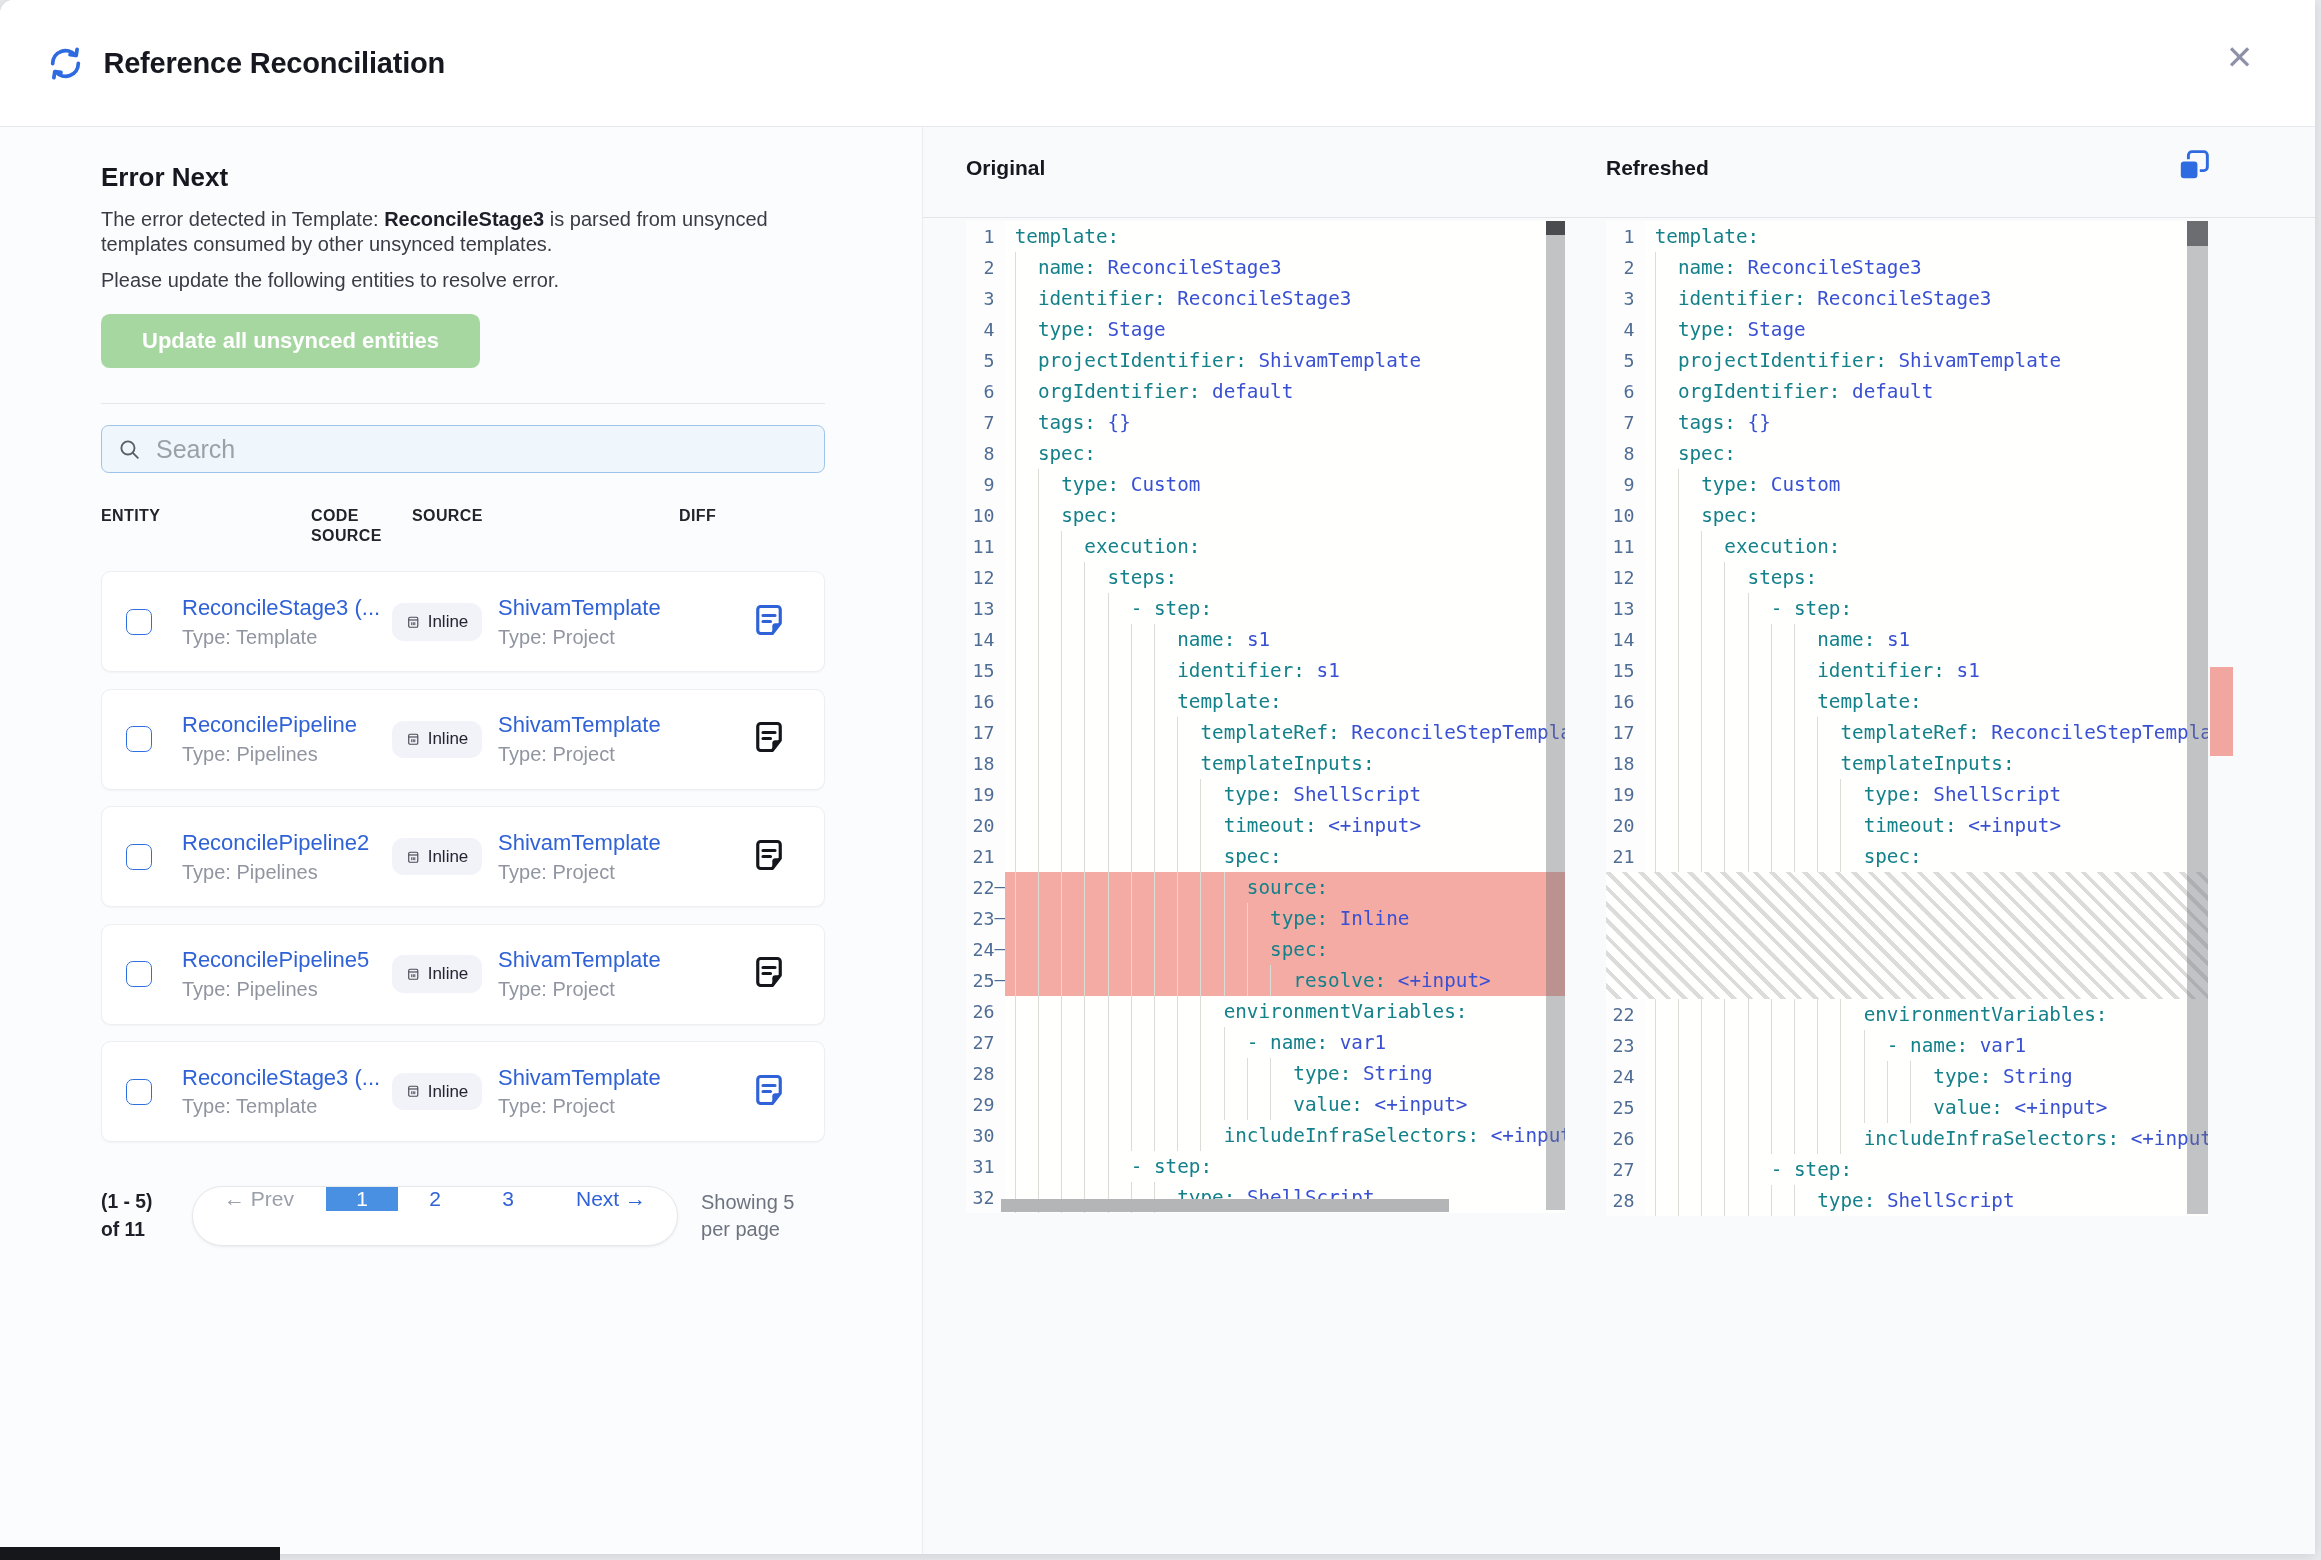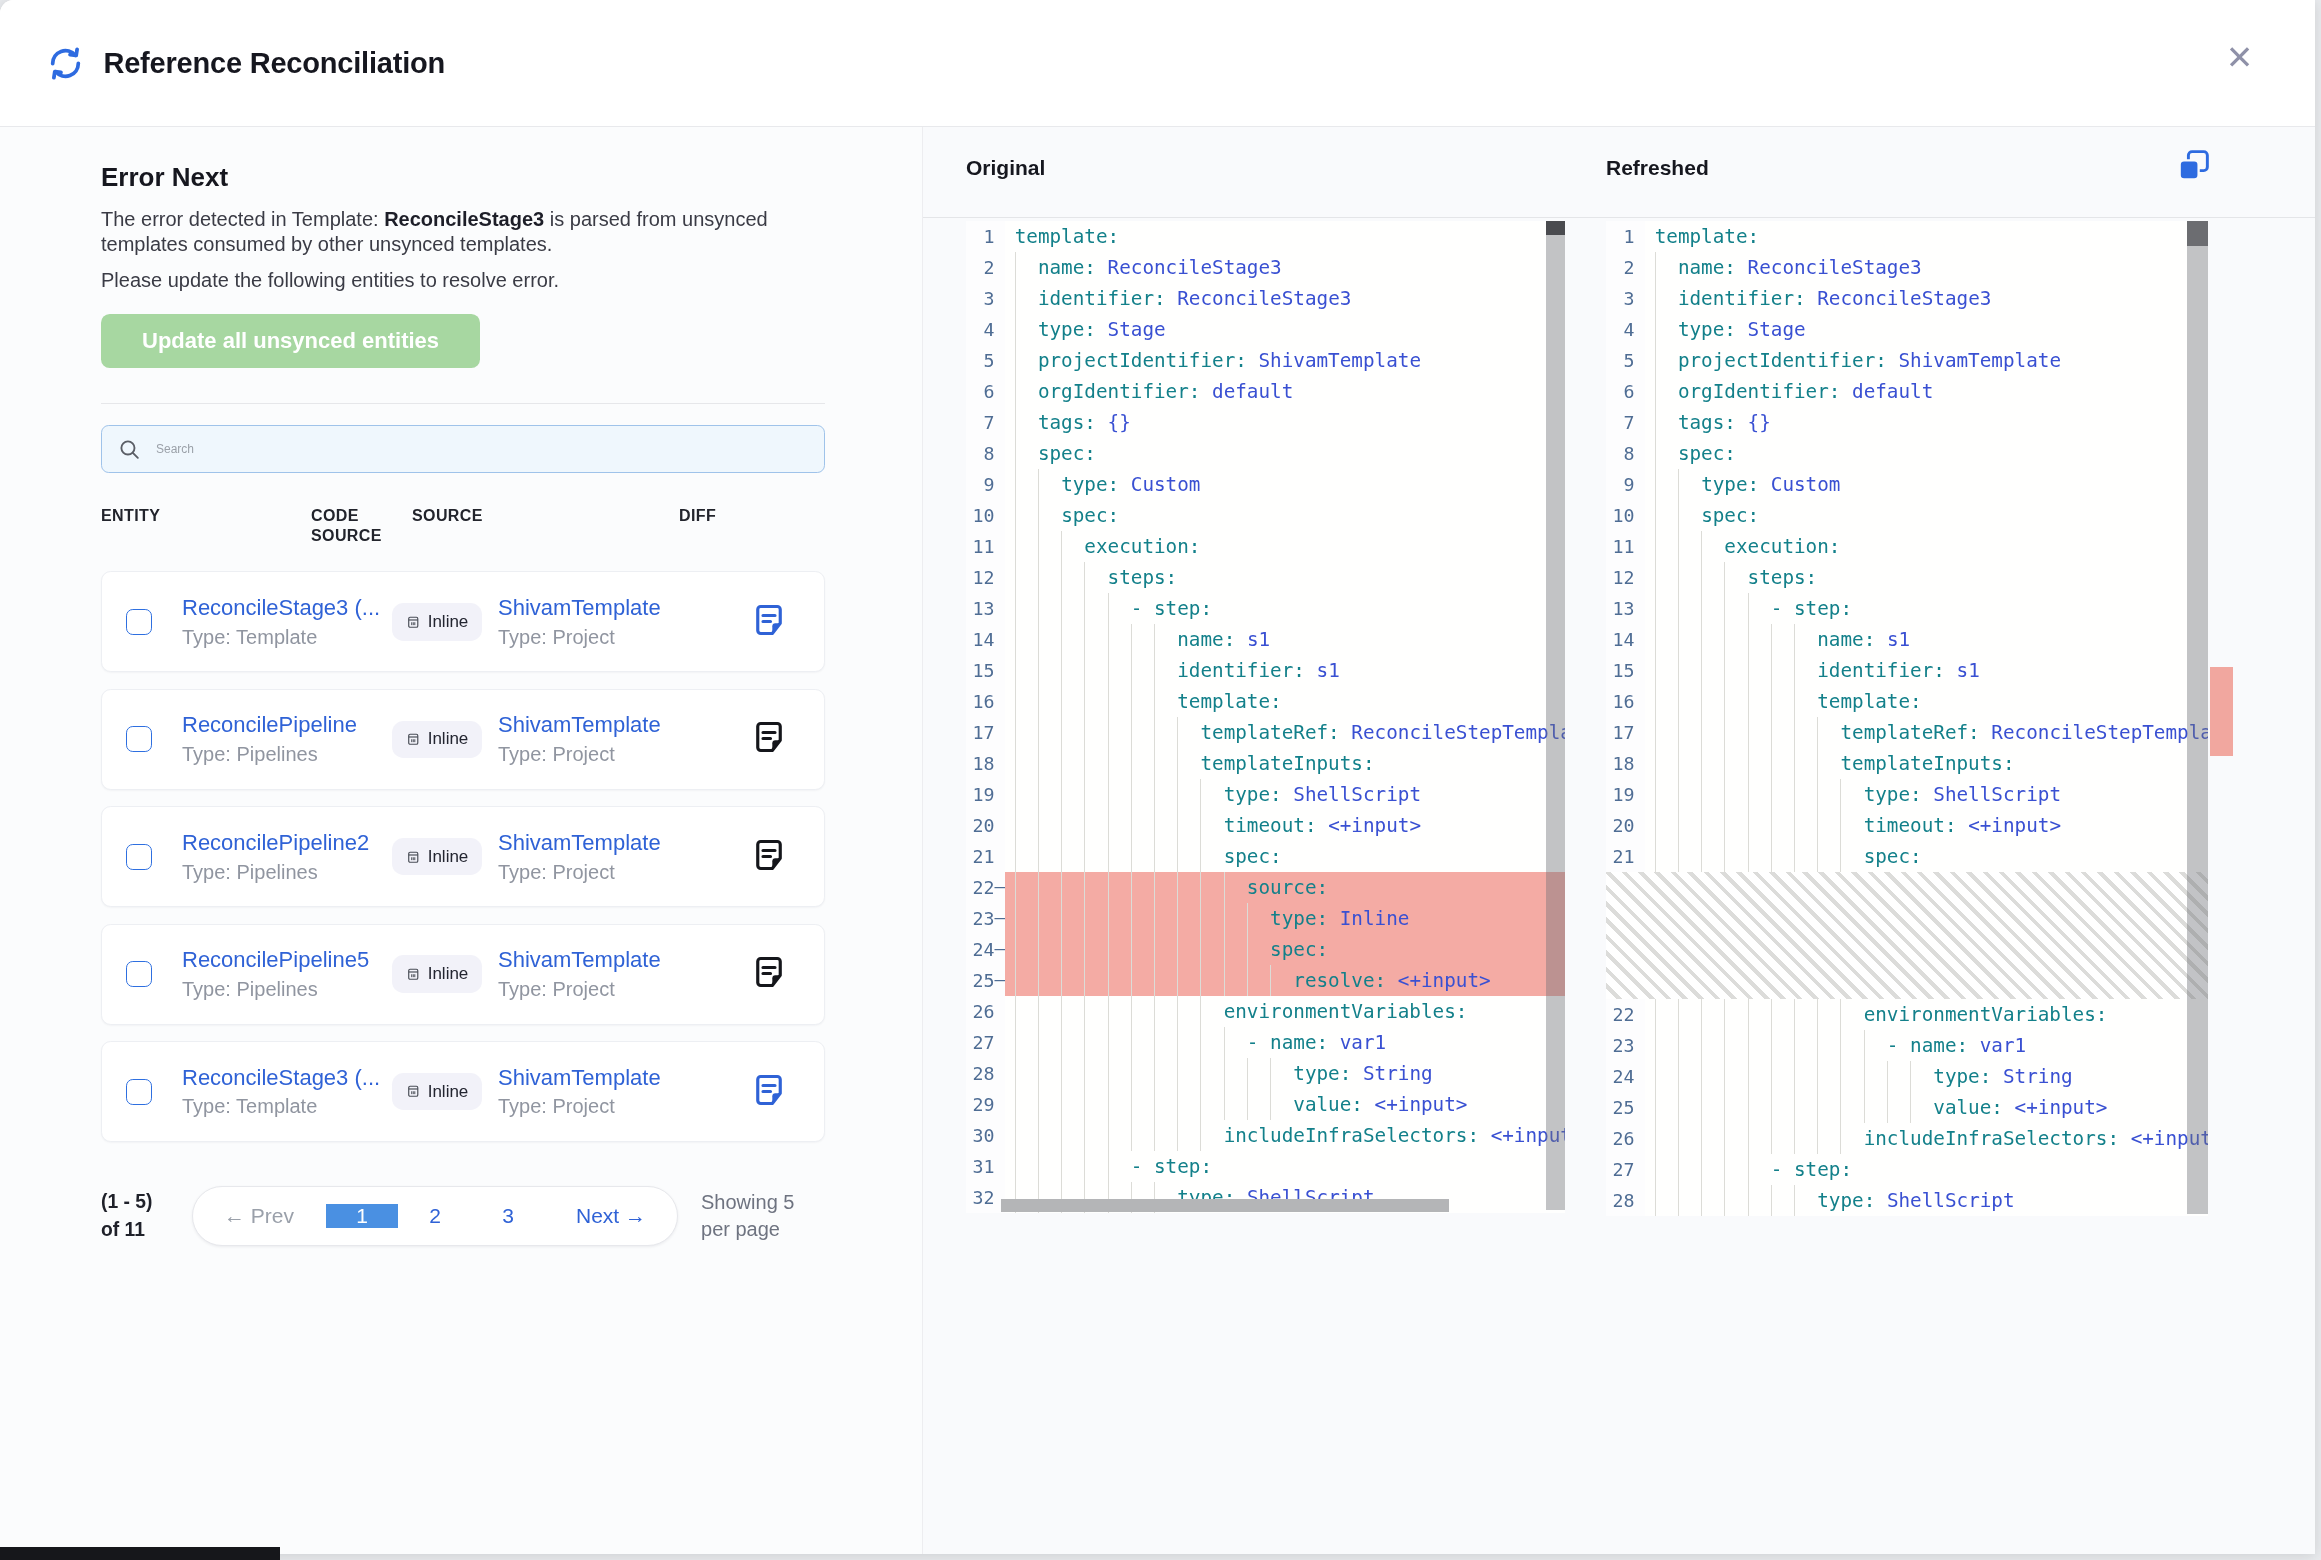--- a/index.html
+++ b/index.html
@@ -36,21 +36,21 @@
     font-family:"Liberation Sans",sans-serif;cursor:default;
   }
   .lp-divider{margin-top:35px;width:724px;height:1.4px;background:#e6e7ea;}
   
   .search-box{
     margin-top:21px;width:724px;height:48px;box-sizing:border-box;border-radius:7.7px;
     border:1.4px solid #9fc3ea;background:#eff7fd;display:flex;align-items:center;padding:0 15.4px;gap:11.6px;
   }
   .search-box svg{flex:none;}
   .search-input{
-    flex:1;border:none;outline:none;background:transparent;font-size:12px;color:#33343c;
+    flex:1;border:none;outline:none;background:transparent;font-size:25px;color:#33343c;
     font-family:"Liberation Sans",sans-serif;
   }
   .search-input::placeholder{color:#9ba1a9;}
   
   .thead{
     margin-top:33px;width:644px;display:grid;
     grid-template-columns:210px 101px 267px 58px;align-items:start;
   }
   .th{font-size:16px;font-weight:700;color:#22242c;letter-spacing:0.4px;line-height:20px;}
   .th.code-src{width:82px;}
@@ -69,21 +69,21 @@
     padding:8.7px 13.5px;width:max-content;
   }
   .badge-label{font-size:17px;color:#232530;}
   .diff-btn{width:36px;height:36px;cursor:pointer;background:none;border:none;padding:0;}
   .diff-btn svg{width:36px;height:36px;display:block;}
   
   .pager{margin-top:44px;display:flex;align-items:center;width:734px;}
   .range{width:66px;font-size:19.3px;font-weight:600;color:#1f212a;line-height:28px;flex:none;}
   .pill{
     margin-left:25px;height:58px;border-radius:31px;background:#fff;border:1px solid #e7e8ec;
-    box-shadow:0 1px 2.9px rgba(20,20,40,.07);display:flex;align-items:center;overflow:hidden;flex:none;
+    box-shadow:0 1px 2.9px rgba(20,20,40,.07);display:flex;align-items:flex-start;overflow:hidden;flex:none;
   }
   .pcell{display:flex;align-items:center;justify-content:center;font-size:21px;cursor:pointer;}
   .pcell.prev{padding:0 31px;color:#9aa0aa;}
   .pcell.nextb{padding:0 31px;color:#2f62d6;}
   .pcell.page{width:72px;color:#2f62d6;}
   .pcell.page.active{background:#4a90e2;color:#ffffff;}
   .pdiv{width:1px;background:#eaebee;}
   .per-page{margin-left:23px;width:100px;font-size:20px;color:#6e7380;line-height:27px;}
   
   .diff-header{position:relative;height:90px;border-bottom:1.4px solid #e4e5e8;}

